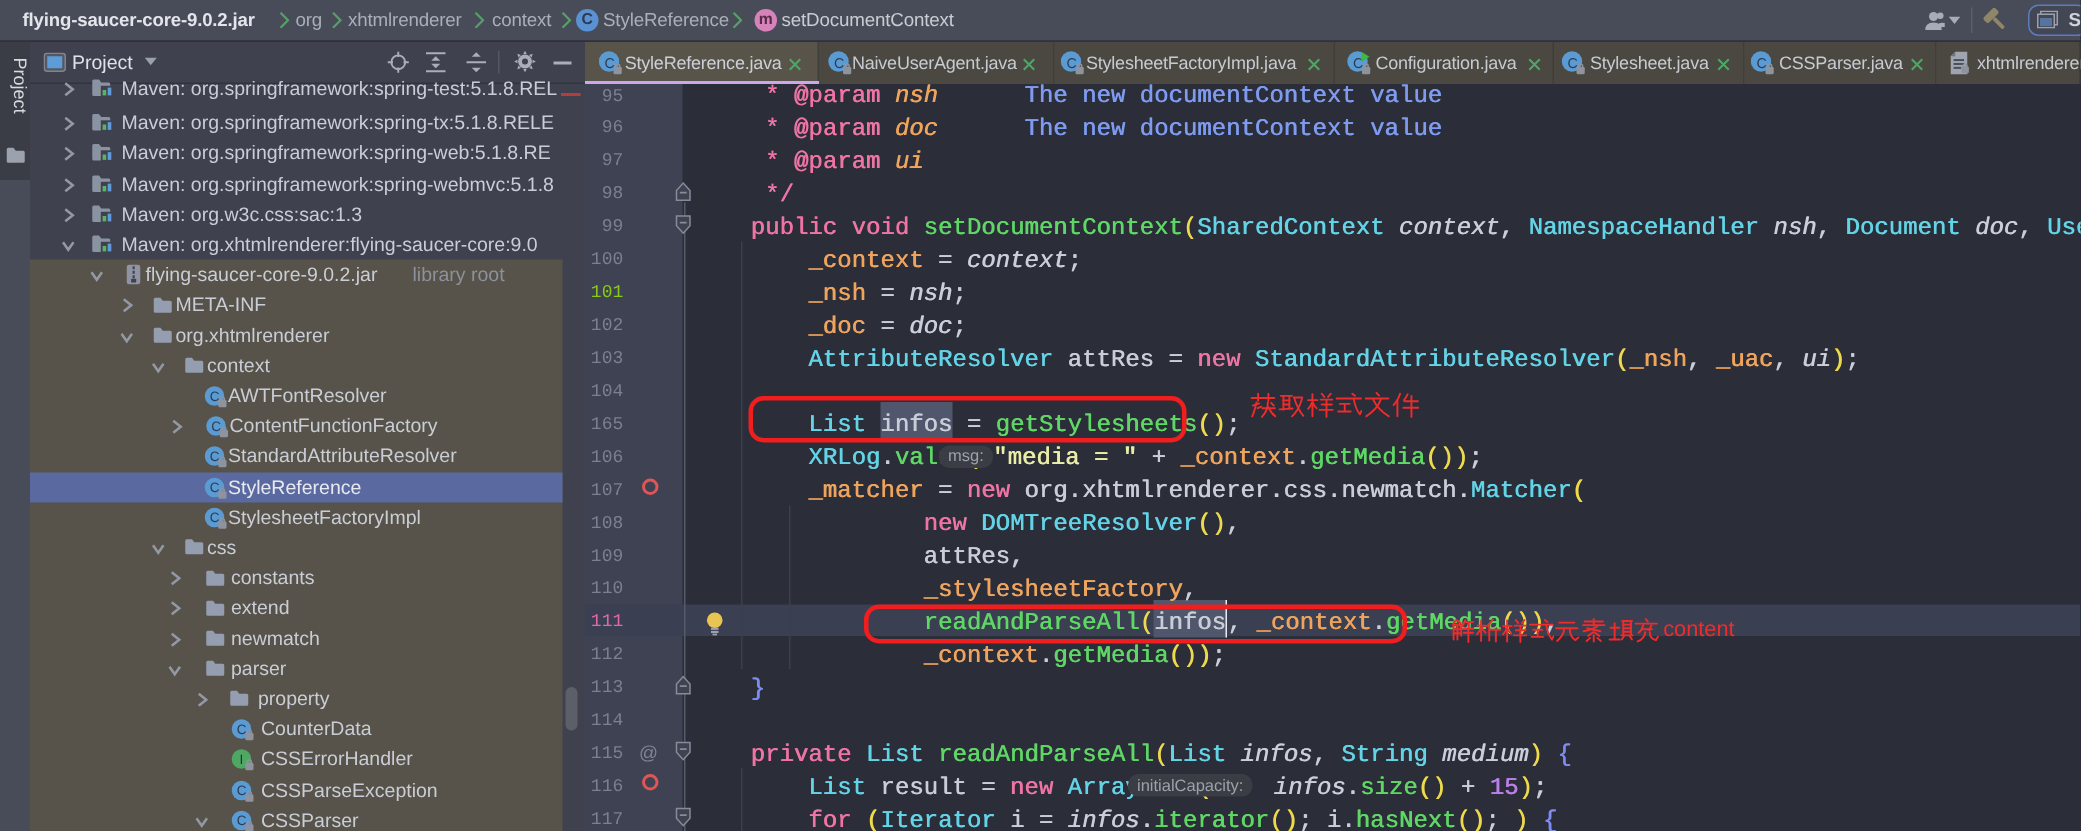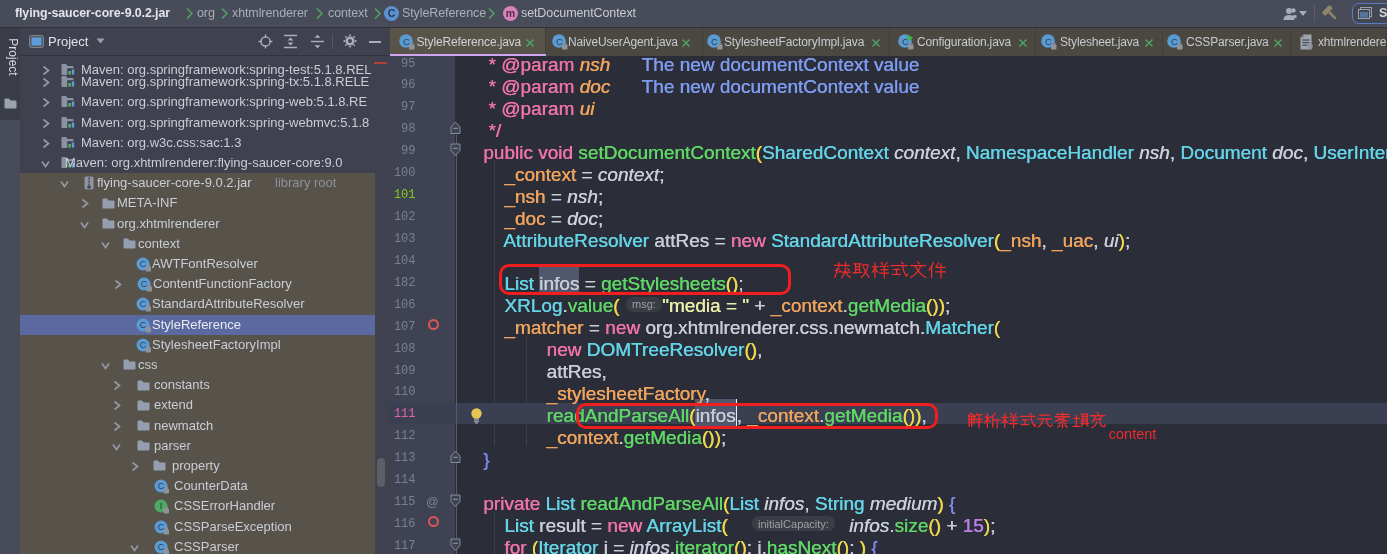--- a/index.html
+++ b/index.html
@@ -24,21 +24,21 @@
   .trow .tx { position:absolute; top:2.2px; }
   .gray { color:#8C919B; }
   
   #tabs { left:390px; top:28px; width:997px; height:28px; background:#4A4841; }
   .tab { position:absolute; top:0; height:28px; }
   .tab .tname { position:absolute; top:7px; font-size:12px; color:#C6CAD1; letter-spacing:-0.15px; }
   
   #editor { left:390px; top:56px; width:997px; height:498px; background:#2B2D39; }
   #gutter { position:absolute; left:0; top:0; width:65px; height:498px; background:#3F4252; }
   .ln { position:absolute; left:0; width:25.5px; text-align:right; font-family:"Liberation Mono",monospace; font-size:12px; height:14px; line-height:14px; color:#7A8092; }
-  .cl { position:absolute; left:72px; white-space:pre; font-family:Liberation Sans, sans-serif; font-size:19px; line-height:21.93px; height:21.93px; color:#C8CDD7; text-shadow:0.4px 0 0 currentColor; }
+  .cl { position:absolute; left:72px; white-space:pre; font-family:Liberation Mono, monospace; font-size:16px; line-height:21.93px; height:21.93px; color:#C8CDD7; text-shadow:0.4px 0 0 currentColor; }
   .k  { color:#EE74A4; }
   .fn { color:#5FD765; }
   .ty { color:#63D3E6; }
   .fl { color:#EFA45D; }
   .pr { color:#C9CEDA; font-style:italic; }
   .br { color:#EDD94B; }
   .bc { color:#7E8CEF; }
   .doc{ color:#7E9BEF; }
   .st { color:#E9EDA6; }
   .nm { color:#BB80E8; }
@@ -167,21 +167,21 @@
           <g fill="#A9AEB8">
             <path d="M8 0.8 L9.2 3 L6.8 3 Z M8 15.2 L9.2 13 L6.8 13 Z M0.8 8 L3 6.8 L3 9.2 Z M15.2 8 L13 6.8 L13 9.2 Z M2.9 2.9 L5.3 3.6 L3.6 5.3 Z M13.1 2.9 L12.4 5.3 L10.7 3.6 Z M2.9 13.1 L3.6 10.7 L5.3 12.4 Z M13.1 13.1 L10.7 12.4 L12.4 10.7 Z"></path>
           </g>
           <circle cx="8" cy="8" r="4.6" fill="#A9AEB8"></circle>
           <circle cx="8" cy="8" r="2" fill="#3F424E"></circle>
         </svg>
       </div>
 <div class="abs" style="left:349px;top:12.5px;width:12px;height:2px;background:#A9AEB8;"></div>
 </div>
 <div class="abs" style="left:0;top:145.1px;width:355px;height:380.9px;background:#57534A;"></div>
-<div class="trow" style="top:32px;text-decoration:underline;">
+<div class="trow" style="top:21px;text-decoration:underline;">
 <div class="ic" style="left:20px;top:5px;">
         <svg width="11" height="11">
           <path d="M3.5 1.5 L8.5 5.5 L3.5 9.5" stroke="#9298A4" stroke-width="1.7" fill="none"></path>
         </svg>
       </div>
 <div class="ic" style="left:41px;top:3px;">
         <svg width="15" height="13">
           <path d="M0.5 2 Q0.5 1 1.5 1 L5 1 L6.5 3 L11.5 3 Q12.5 3 12.5 4 L12.5 11 Q12.5 12 11.5 12 L1.5 12 Q0.5 12 0.5 11 Z" fill="#8A93A2"></path>
           <rect x="6.2" y="5.2" width="8.3" height="7.3" fill="#3F424E"></rect>
           <rect x="7.4" y="8" width="2.4" height="3.6" fill="#59B361"></rect>
@@ -261,21 +261,21 @@
         </svg>
       </div>
 <div class="ic" style="left:41px;top:3px;">
         <svg width="15" height="13">
           <path d="M0.5 2 Q0.5 1 1.5 1 L5 1 L6.5 3 L11.5 3 Q12.5 3 12.5 4 L12.5 11 Q12.5 12 11.5 12 L1.5 12 Q0.5 12 0.5 11 Z" fill="#8A93A2"></path>
           <rect x="6.2" y="5.2" width="8.3" height="7.3" fill="#3F424E"></rect>
           <rect x="7.4" y="8" width="2.4" height="3.6" fill="#59B361"></rect>
           <rect x="10.8" y="6.4" width="2.4" height="5.2" fill="#5E9BD8"></rect>
         </svg>
       </div>
-<div class="tx" style="left:45px;">Maven: org.xhtmlrenderer:flying-saucer-core:9.0</div>
+<div class="tx" style="left:61px;">Maven: org.xhtmlrenderer:flying-saucer-core:9.0</div>
 </div>
 <div class="trow" style="top:145.1px;">
 <div class="ic" style="left:39px;top:5px;">
         <svg width="11" height="11">
           <path d="M2 3.5 L5.5 8.5 L9 3.5" stroke="#9298A4" stroke-width="1.7" fill="none"></path>
         </svg>
       </div>
 <div class="ic" style="left:63px;top:3px;">
         <svg width="12" height="14">
           <rect x="1.5" y="0.5" width="9" height="13" rx="1.5" fill="#8F93A3"></rect>
@@ -641,21 +641,21 @@
 <div class="ln" style="top:0.5px;color:#7A8092;">95</div>
 <div class="ln" style="top:22.4px;color:#7A8092;">96</div>
 <div class="ln" style="top:44.4px;color:#7A8092;">97</div>
 <div class="ln" style="top:66.3px;color:#7A8092;">98</div>
 <div class="ln" style="top:88.2px;color:#7A8092;">99</div>
 <div class="ln" style="top:110.2px;color:#7A8092;">100</div>
 <div class="ln" style="top:132.1px;color:#84cc16;">101</div>
 <div class="ln" style="top:154.0px;color:#7A8092;">102</div>
 <div class="ln" style="top:175.9px;color:#7A8092;">103</div>
 <div class="ln" style="top:197.9px;color:#7A8092;">104</div>
-<div class="ln" style="top:219.8px;color:#7A8092;">182</div>
+<div class="ln" style="top:219.8px;color:#7A8092;">165</div>
 <div class="ln" style="top:241.7px;color:#7A8092;">106</div>
 <div class="ln" style="top:263.7px;color:#7A8092;">107</div>
 <div class="ln" style="top:285.6px;color:#7A8092;">108</div>
 <div class="ln" style="top:307.5px;color:#7A8092;">109</div>
 <div class="ln" style="top:329.4px;color:#7A8092;">110</div>
 <div class="ln" style="top:351.4px;color:#E068A8;">111</div>
 <div class="ln" style="top:373.3px;color:#7A8092;">112</div>
 <div class="ln" style="top:395.2px;color:#7A8092;">113</div>
 <div class="ln" style="top:417.2px;color:#7A8092;">114</div>
 <div class="ln" style="top:439.1px;color:#7A8092;">115</div>
@@ -871,17 +871,17 @@
 <span class="abs" style="left:123.2px;top:0;"><svg width="17" height="17" viewBox="0 0 100 100" style="display:inline-block">
           <path d="M48 4 L56 14" stroke="#EE2C2C" stroke-width="7.5" fill="none" stroke-linecap="round"></path>
           <path d="M8 22 H92" stroke="#EE2C2C" stroke-width="7.5" fill="none" stroke-linecap="round"></path>
           <path d="M38 28 C34 42 28 52 20 58" stroke="#EE2C2C" stroke-width="7.5" fill="none" stroke-linecap="round"></path>
           <path d="M34 44 H72" stroke="#EE2C2C" stroke-width="7.5" fill="none" stroke-linecap="round"></path>
           <path d="M70 28 L62 48" stroke="#EE2C2C" stroke-width="7.5" fill="none" stroke-linecap="round"></path>
           <path d="M46 56 C44 72 36 84 16 92" stroke="#EE2C2C" stroke-width="7.5" fill="none" stroke-linecap="round"></path>
           <path d="M64 56 C64 74 72 84 88 86" stroke="#EE2C2C" stroke-width="7.5" fill="none" stroke-linecap="round"></path>
           <path d="M88 86 L96 74" stroke="#EE2C2C" stroke-width="7.5" fill="none" stroke-linecap="round"></path>
         </svg></span>
-<span class="abs" style="left:142.8px;top:0px;font-family:'Liberation Sans',sans-serif;font-size:14.5px;color:#EE2C2C;margin-top:14px;">content</span>
+<span class="abs" style="left:142.8px;top:0px;font-family:'Liberation Sans',sans-serif;font-size:14.5px;color:#EE2C2C;">content</span>
 </div>
 <div class="redbox" style="left:109px;top:208px;width:292px;height:30.5px;"></div>
 <div class="redbox" style="left:186px;top:347px;width:362px;height:25.5px;"></div>
 </div>
 
 </body></html>

